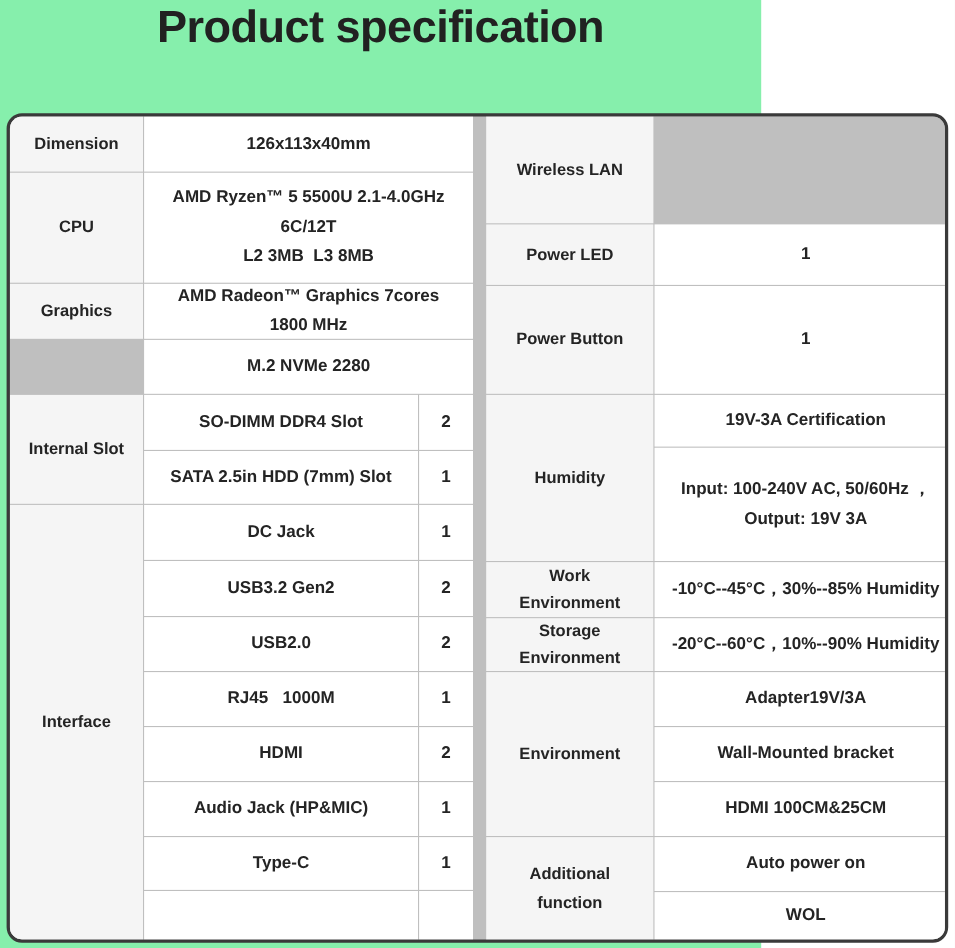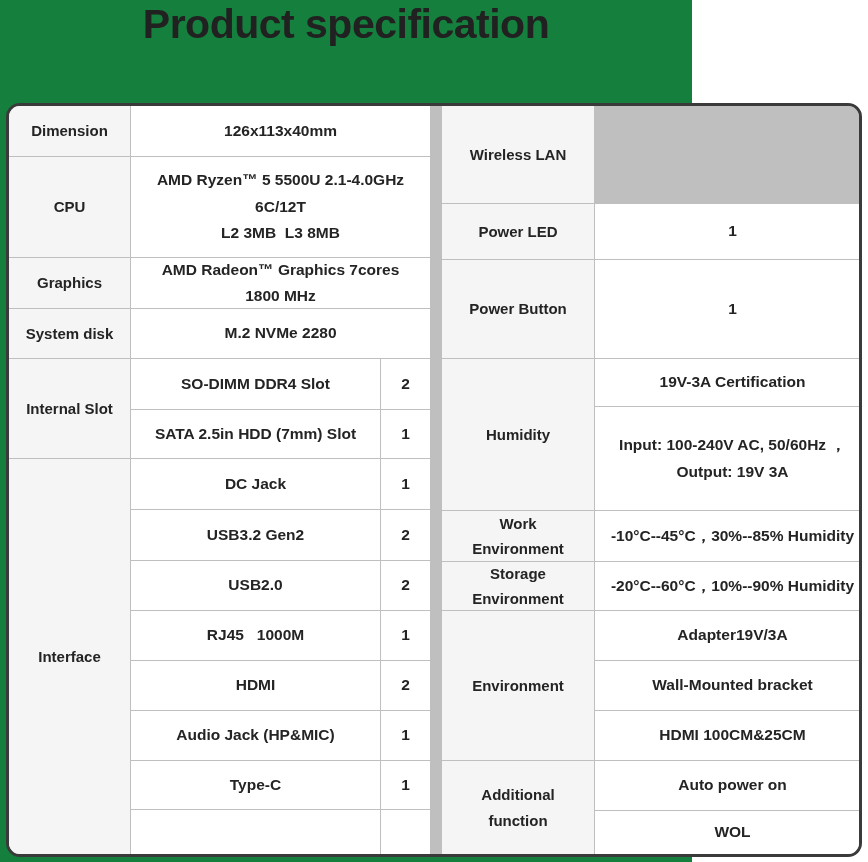--- a/index.html
+++ b/index.html
@@ -2,21 +2,21 @@
 <html><head>
 <meta charset="utf-8">
 <style>
   * { margin: 0; padding: 0; box-sizing: border-box; }
   html, body {
     width: 868px; height: 862px;
     background: #ffffff;
     font-family: "Liberation Sans", "DejaVu Sans", sans-serif;
     overflow: hidden;
   }
-  .page { position: relative; width: 692px; height: 862px; background: #15803d; }
+  .page { position: relative; width: 692px; height: 862px; background: #86efac; }
 
   .page-title {
     position: absolute;
     top: 1px; left: 0; width: 100%;
     text-align: center;
     font-size: 41px;
     font-weight: 800;
     letter-spacing: -0.5px;
     color: #212121;
   }
@@ -75,21 +75,20 @@
       <div class="cell lbl" style="grid-area:1/1/2/2">Dimension</div>
       <div class="cell val" style="grid-area:1/2/2/4">126x113x40mm</div>
 
       <div class="cell lbl" style="grid-area:2/1/3/2">CPU</div>
       <div class="cell val" style="grid-area:2/2/3/4">AMD Ryzen™ 5 5500U 2.1-4.0GHz 6C/12T
 L2 3MB  L3 8MB</div>
 
       <div class="cell lbl" style="grid-area:3/1/4/2">Graphics</div>
       <div class="cell val" style="grid-area:3/2/4/4">AMD Radeon™ Graphics 7cores  1800 MHz</div>
 
-      <div class="cell lbl" style="grid-area:4/1/5/2">System disk</div>
       <div class="cell val" style="grid-area:4/2/5/4">M.2 NVMe 2280</div>
 
       <div class="cell lbl" style="grid-area:5/1/7/2">Internal Slot</div>
       <div class="cell val" style="grid-area:5/2/6/3">SO-DIMM DDR4 Slot</div>
       <div class="cell qty" style="grid-area:5/3/6/4">2</div>
       <div class="cell val" style="grid-area:6/2/7/3">SATA 2.5in HDD (7mm) Slot</div>
       <div class="cell qty" style="grid-area:6/3/7/4">1</div>
 
       <div class="cell lbl" style="grid-area:7/1/15/2">Interface</div>
 

